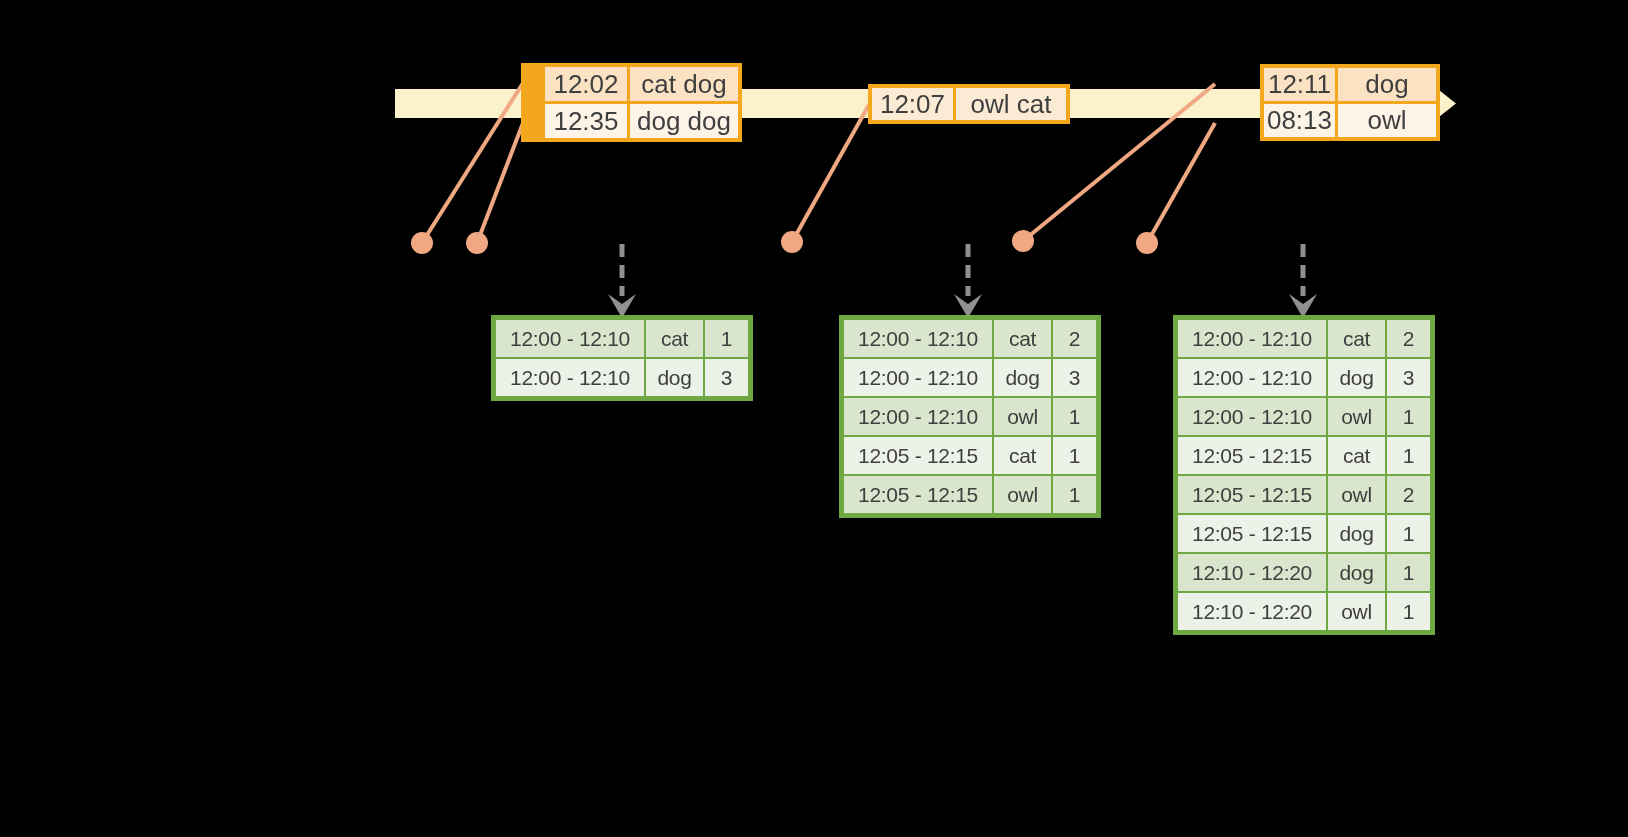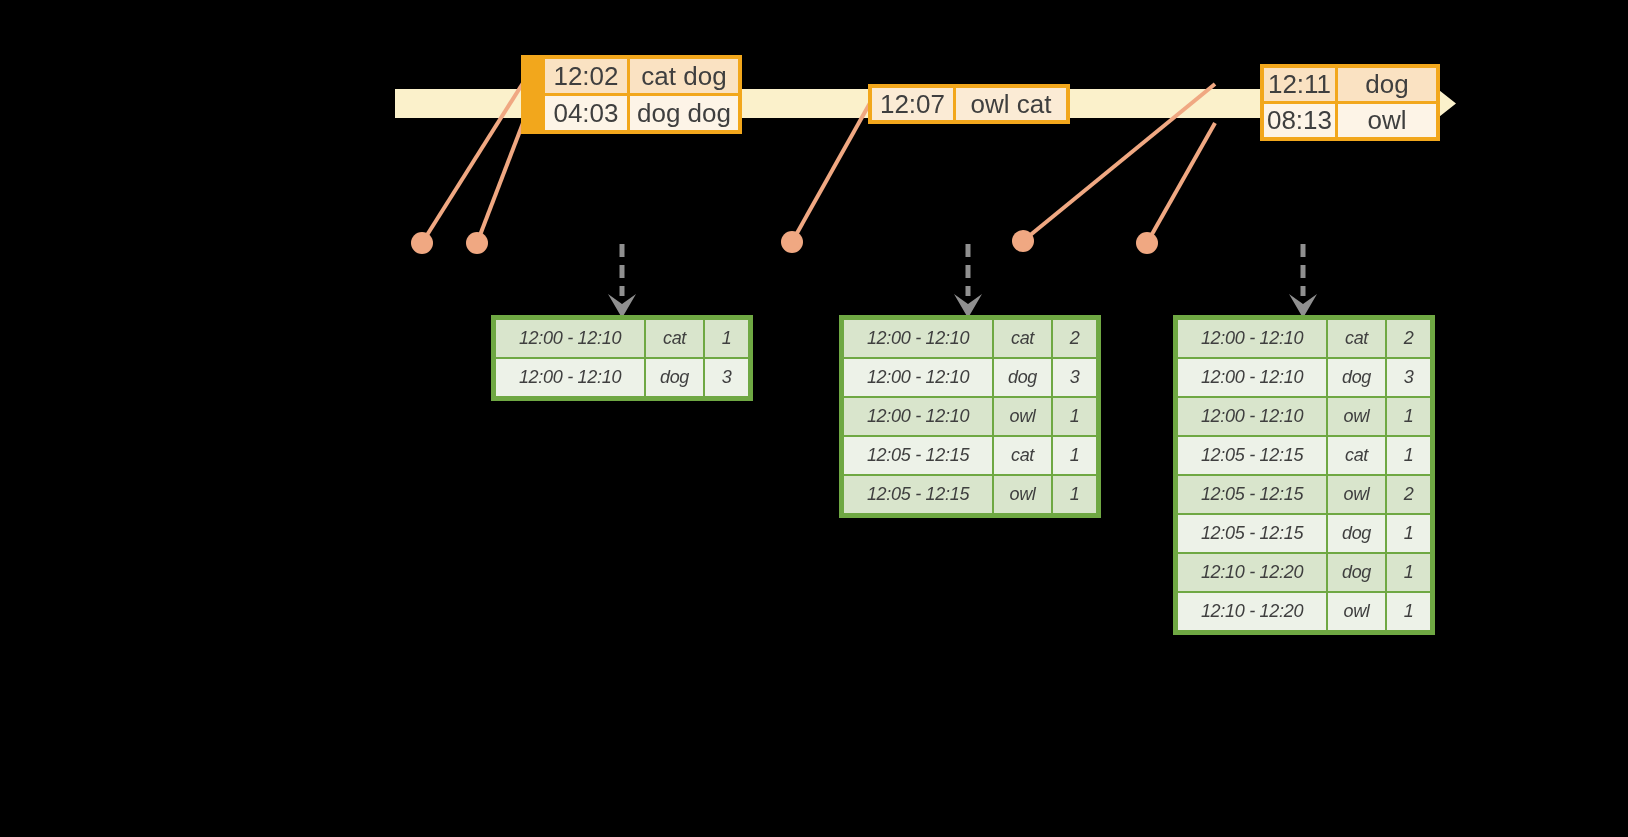--- a/index.html
+++ b/index.html
@@ -11,31 +11,31 @@
   }
   .overlay{position:absolute;left:0;top:0;}
 
   
   .dtable{position:absolute;display:grid;box-sizing:border-box;}
   .cell{display:flex;align-items:center;justify-content:center;white-space:nowrap;}
 
   
   .et{background:var(--event-border,#f2a71c);padding:4px;gap:3px;}
   .et .cell{font-size:26px;}
-  .et1{left:521px;top:55px;grid-template-columns:82px 108px;grid-auto-rows:34px;padding-left:24px;}
+  .et1{left:521px;top:63px;grid-template-columns:82px 108px;grid-auto-rows:34px;padding-left:24px;}
   .et2{left:868px;top:84px;grid-template-columns:81px 110px;grid-auto-rows:32px;}
   .et3{left:1260px;top:64px;grid-template-columns:71px 98px;grid-auto-rows:33px;}
   .et .cell.row-a{background:var(--event-row-dark,#fae2c2);}
   .et .cell.row-b{background:var(--event-row-light,#fdf4e7);}
   .et.single .cell.row-a{background:var(--event-row-mid,#fbebd5);}
 
   
   .rt{background:var(--result-border,#6fa843);padding:5px;gap:2px;
       grid-template-columns:148px 57px 43px;grid-auto-rows:37px;}
-  .rt .cell{font-size:18px;letter-spacing:-0.3px;font-style:italic;}
+  .rt .cell{font-size:21px;letter-spacing:-0.3px;}
   .rt1{left:491px;top:315px;}
   .rt2{left:839px;top:315px;}
   .rt3{left:1173px;top:315px;}
   .rt .cell.row-a{background:var(--result-row-dark,#d9e5cc);}
   .rt .cell.row-b{background:var(--result-row-light,#edf2e8);}
 </style>
 </head>
 <body>
 
 <div class="canvas">
@@ -69,21 +69,21 @@
     </g>
     <g>
       <line x1="1303" y1="244" x2="1303" y2="296" stroke="var(--trigger-gray,#909090)" stroke-width="5" stroke-dasharray="13 8"></line>
       <polygon points="1289,294 1303,318 1317,294 1303,304" fill="var(--trigger-gray,#909090)"></polygon>
     </g>
   </svg>
 
   <div class="dtable et et1">
       <div class="cell row-a">12:02</div>
       <div class="cell row-a">cat dog</div>
-      <div class="cell row-b">04:03</div>
+      <div class="cell row-b">12:35</div>
       <div class="cell row-b">dog dog</div>
     </div>
   <div class="dtable et et2 single">
       <div class="cell row-a">12:07</div>
       <div class="cell row-a">owl cat</div>
     </div>
   <div class="dtable et et3">
       <div class="cell row-a">12:11</div>
       <div class="cell row-a">dog</div>
       <div class="cell row-b">08:13</div>

